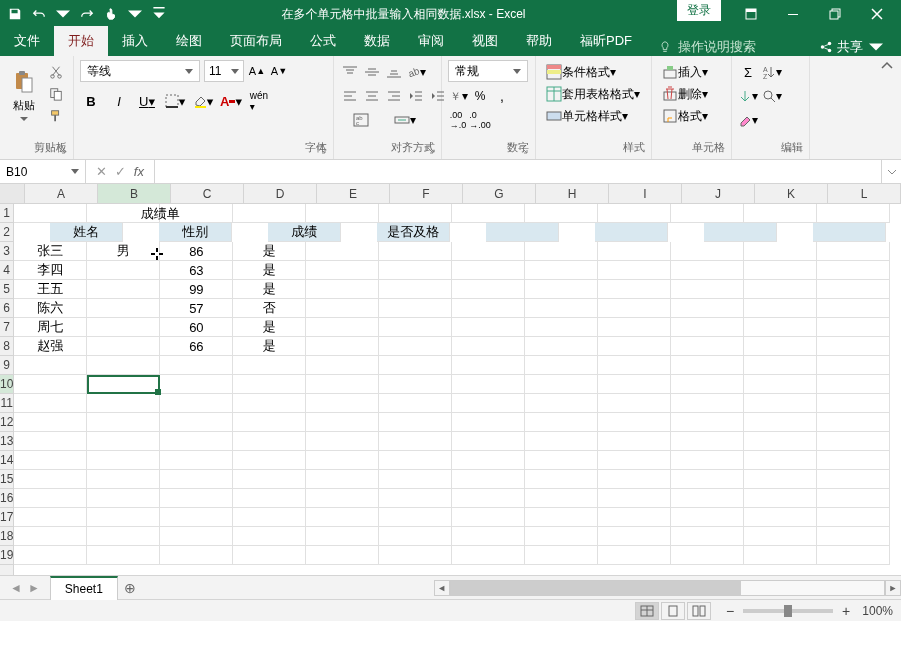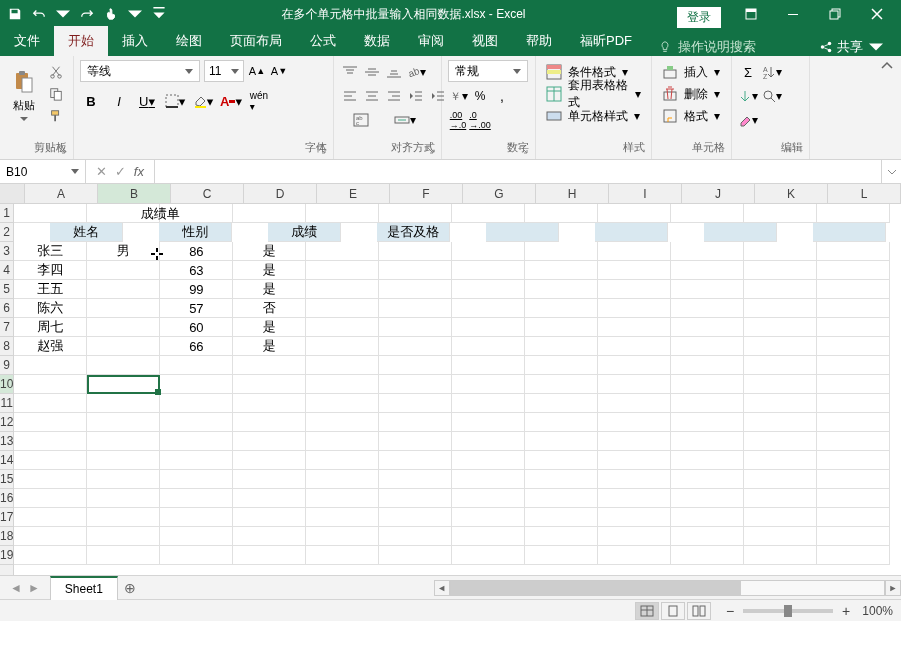--- a/index.html
+++ b/index.html
@@ -3,21 +3,21 @@
 <meta charset="utf-8">
 <style>
 * { box-sizing: border-box; margin: 0; padding: 0; font-family: "Microsoft YaHei", "Segoe UI", sans-serif; }
 body { width: 901px; height: 645px; background: #fff; overflow: hidden; font-size: 12px; }
 
 .titlebar { height: 28px; background: #127245; color: #fff; display: flex; align-items: center; padding: 0 4px; }
 .qat { display: flex; align-items: center; gap: 2px; }
 .qat-item { width: 22px; height: 22px; display: flex; align-items: center; justify-content: center; cursor: pointer; }
 .qat-item svg { width: 14px; height: 14px; }
 .title-text { flex: 1; text-align: center; font-size: 12px; }
-.title-right { display: flex; align-items: flex-end; gap: 2px; margin-left: 40px; }
+.title-right { display: flex; align-items: flex-start; gap: 2px; margin-left: 40px; }
 .login-btn { background: #fff; color: #127245; padding: 2px 10px; font-size: 12px; margin-right: 8px; cursor: pointer; }
 .win-btn { width: 40px; height: 28px; display: flex; align-items: center; justify-content: center; cursor: pointer; }
 .win-btn svg { width: 12px; height: 12px; }
 
 .tabs { height: 28px; background: #127245; display: flex; align-items: flex-end; color: #fff; font-size: 13px; }
 .tab { padding: 6px 14px; cursor: pointer; }
 .tab.file { color: #fff; }
 .tab.active { background: #f3f3f3; color: #7f1d1d; }
 .tab-tell { display: flex; align-items: center; padding: 0 12px; color: #c8e6d3; }
 .tab-tell svg { width: 14px; height: 14px; margin-right: 6px; }
@@ -52,21 +52,21 @@
 .fmt-btn.italic { font-style:italic; }
 .fmt-btn.under { text-decoration:underline; }
 
 .align-grid { display:flex; flex-direction:column; gap:4px; padding-top:2px;}
 .align-row { display:flex; gap:2px;}
 .al-btn { width:20px; height:20px; display:flex; align-items:center; justify-content:center; cursor:pointer;}
 
 .num-box { width:80px; height:22px; border:1px solid #ccc; background:#fff; padding:0 6px; font-size:12px; display:flex; align-items:center; justify-content:space-between;}
 
 .style-col { display:flex; flex-direction:column; gap:2px; padding-top:2px;}
-.style-btn { height:20px; display:flex; align-items:center; gap:6px; padding:0 4px; cursor:pointer; font-size:12px;}
+.style-btn { height:20px; display:flex; align-items:center; gap:0; padding:0 4px; cursor:pointer; font-size:12px;}
 .style-btn .ico { width:16px; height:16px; display:flex; align-items:center; justify-content:center;}
 
 .namebox-bar { height:24px; border-bottom:1px solid #d4d4d4; display:flex; align-items:stretch; background:#fff;}
 .name-box { width:86px; border-right:1px solid #d4d4d4; display:flex; align-items:center; padding:0 6px; font-size:12px;}
 .name-box .caret2 { margin-left:auto; }
 .fx-btns { display:flex; align-items:center; gap:8px; padding:0 10px; border-right:1px solid #d4d4d4;}
 .fx-btns span { cursor:pointer; color:#999; font-size:13px;}
 .fx-btns .fx { font-style:italic; color:#666;}
 .formula-input { flex:1; padding:0 8px; font-size:12px; display:flex; align-items:center;}
 .fbar-expand { width:20px; display:flex; align-items:center; justify-content:center; border-left:1px solid #d4d4d4; cursor:pointer;}
@@ -389,21 +389,21 @@
         <div class="al-btn"><svg width="14" height="14">
               <text x="2" y="11" font-size="11" fill="#666">￥</text>
             </svg>▾</div>
         <div class="al-btn">
             <span style="font-size:12px;">%</span>
           </div>
         <div class="al-btn">
             <span style="font-size:14px;">,</span>
           </div>
       </div>
-      <div style="display:flex; gap:2px;text-decoration:underline;">
+      <div style="display:flex; gap:2px;">
         <div class="al-btn">
             <span style="font-size:9px;">.00<br>→.0</span>
           </div>
         <div class="al-btn">
             <span style="font-size:9px;">.0<br>→.00</span>
           </div>
       </div>
     </div>
     <div class="group-label"><span>数字</span><svg class="dlg" viewBox="0 0 10 10">
           <path stroke="#888" fill="none" d="M1 1h4M1 1v4M3 3l5 5M8 5v3H5"></path>

